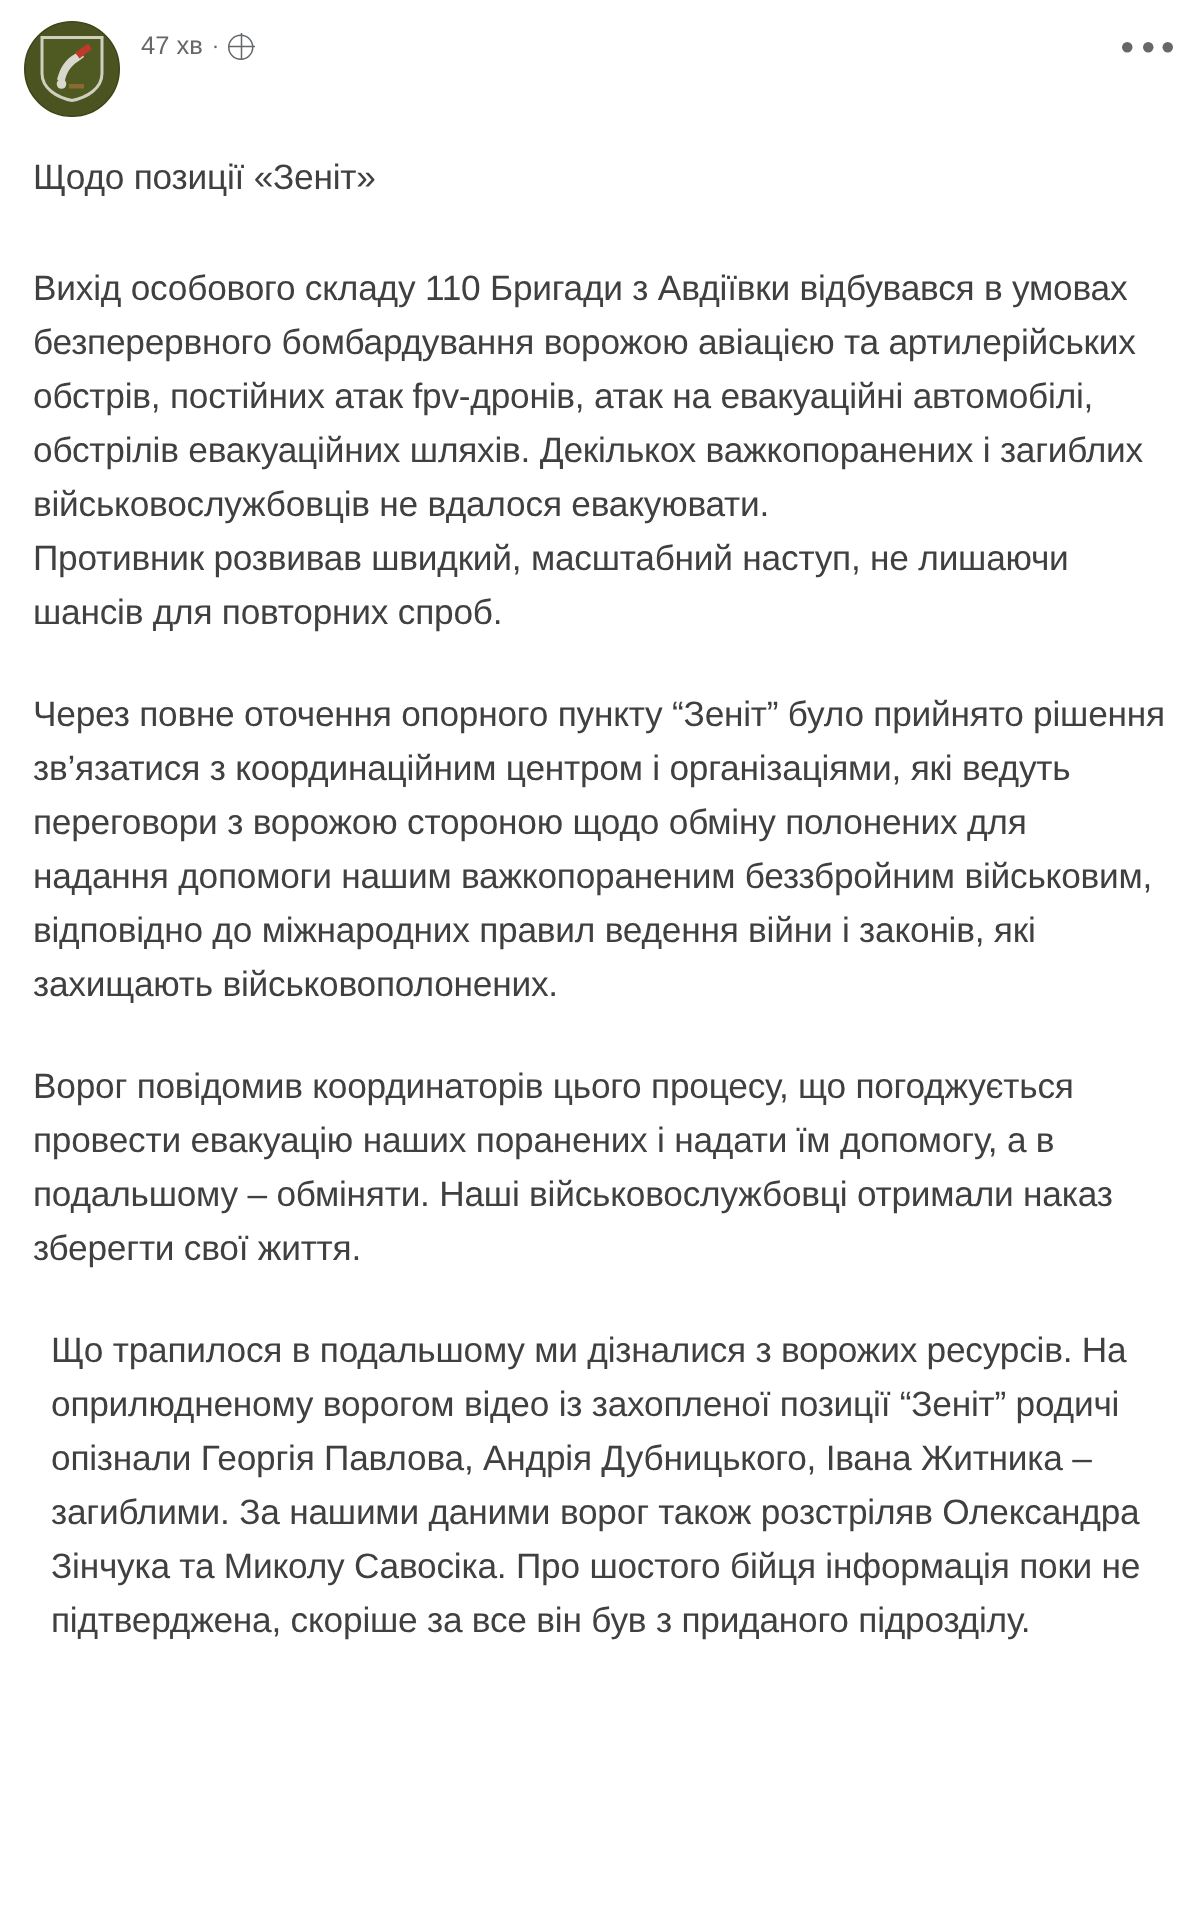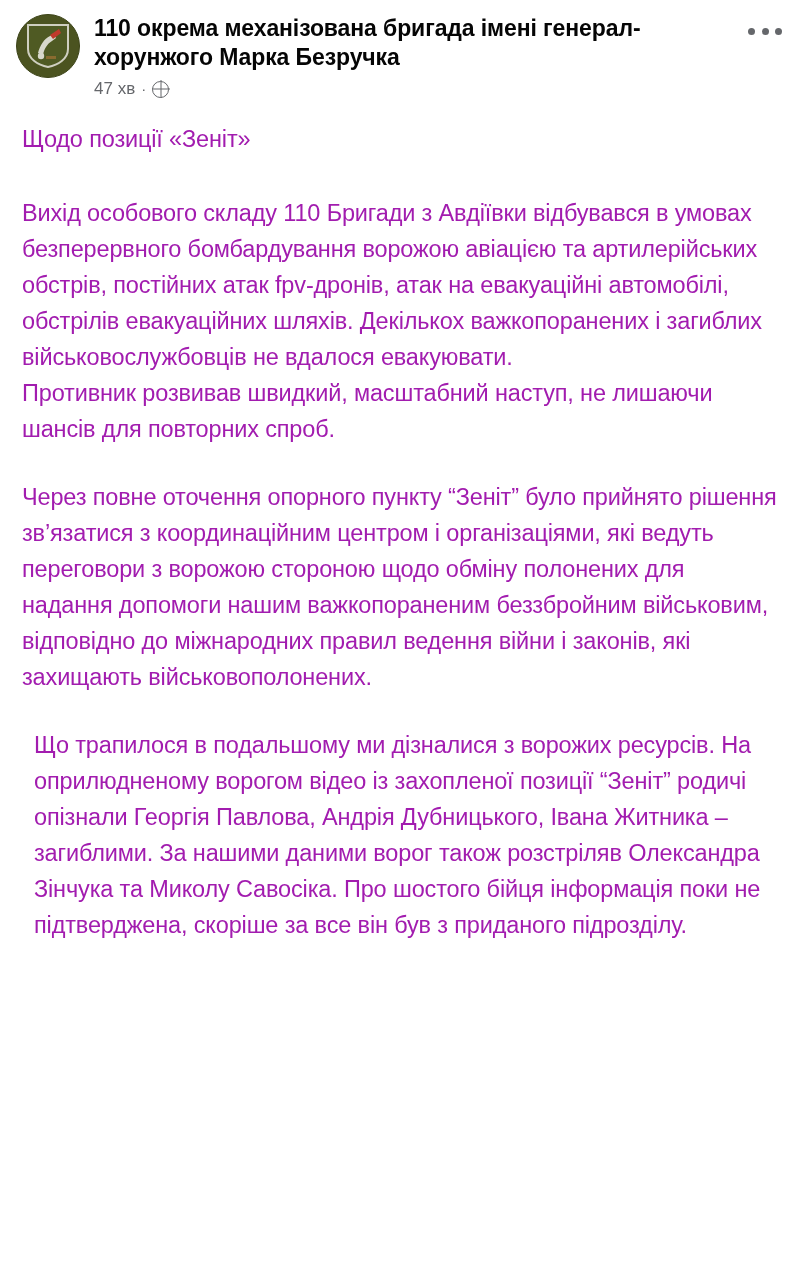--- a/index.html
+++ b/index.html
@@ -113,21 +113,21 @@
     display: block;
     width: 7px;
     height: 7px;
     border-radius: 50%;
     background: #65676b;
   }
   .post-body {
     padding: 16px 22px 24px 22px;
     font-size: 23.5px;
     line-height: 36px;
-    color: #a21caf;
+    color: #404040;
     letter-spacing: -0.15px;
   }
   .para {
     margin: 0 0 32px 0;
     white-space: pre-wrap;
   }
   .para:last-child {
     margin-bottom: 0;
     margin-left: 12px;
   }
@@ -146,36 +146,36 @@
       <svg class="shield" viewBox="0 0 44 46" aria-hidden="true">
         <path d="M2 2 H42 V26 C42 36 32 42 22 44 C12 42 2 36 2 26 Z" fill="#4f5a23" stroke="#cfcfc0" stroke-width="2"></path>
         <path d="M12 30 C14 22 18 16 24 13 L28 11 L30 15 L26 18 C21 21 18 26 17 32 Z" fill="#d8d8cc"></path>
         <path d="M24 12 L33 6 L35 10 L27 16 Z" fill="#c0392b"></path>
         <circle cx="15" cy="33" r="3.2" fill="#d8d8cc"></circle>
         <path d="M20 33 L30 33 L30 36 L20 36 Z" fill="#8a6b2f"></path>
       </svg>
     </div>
 
     <div class="header-text">
-      <div class="page-name">110 окрема механізована бригада імені генерал-хорунжого Марка Безручка</div>
       <div class="meta-row">
         <span>47 хв</span>
         <span class="meta-sep">·</span>
         <span class="globe-icon"></span>
       </div>
     </div>
 
     <div class="more-button">
       <span></span>
       <span></span>
       <span></span>
     </div>
   </div>
 
   <div class="post-body">
     <p class="para first">Щодо позиції «Зеніт»</p>
     <p class="para">Вихід особового складу 110 Бригади з Авдіївки відбувався в умовах безперервного бомбардування ворожою авіацією та артилерійських обстрів, постійних атак fpv-дронів, атак на евакуаційні автомобілі, обстрілів евакуаційних шляхів. Декількох важкопоранених і загиблих військовослужбовців не вдалося евакуювати.
 Противник розвивав швидкий, масштабний наступ, не лишаючи шансів для повторних спроб.</p>
     <p class="para">Через повне оточення опорного пункту “Зеніт” було прийнято рішення зв’язатися з координаційним центром і організаціями, які ведуть переговори з ворожою стороною щодо обміну полонених для надання допомоги нашим важкопораненим беззбройним військовим, відповідно до міжнародних правил ведення війни і законів, які захищають військовополонених.</p>
+    <p class="para">Ворог повідомив координаторів цього процесу, що погоджується провести евакуацію наших поранених і надати їм допомогу, а в подальшому – обміняти. Наші військовослужбовці отримали наказ зберегти свої життя.</p>
     <p class="para">Що трапилося в подальшому ми дізналися з ворожих ресурсів. На оприлюдненому ворогом відео із захопленої позиції “Зеніт” родичі опізнали Георгія Павлова, Андрія Дубницького, Івана Житника – загиблими. За нашими даними ворог також розстріляв Олександра Зінчука та Миколу Савосіка. Про шостого бійця інформація поки не підтверджена, скоріше за все він був з приданого підрозділу.</p>
   </div>
 
 </div>
 
 </body></html>

